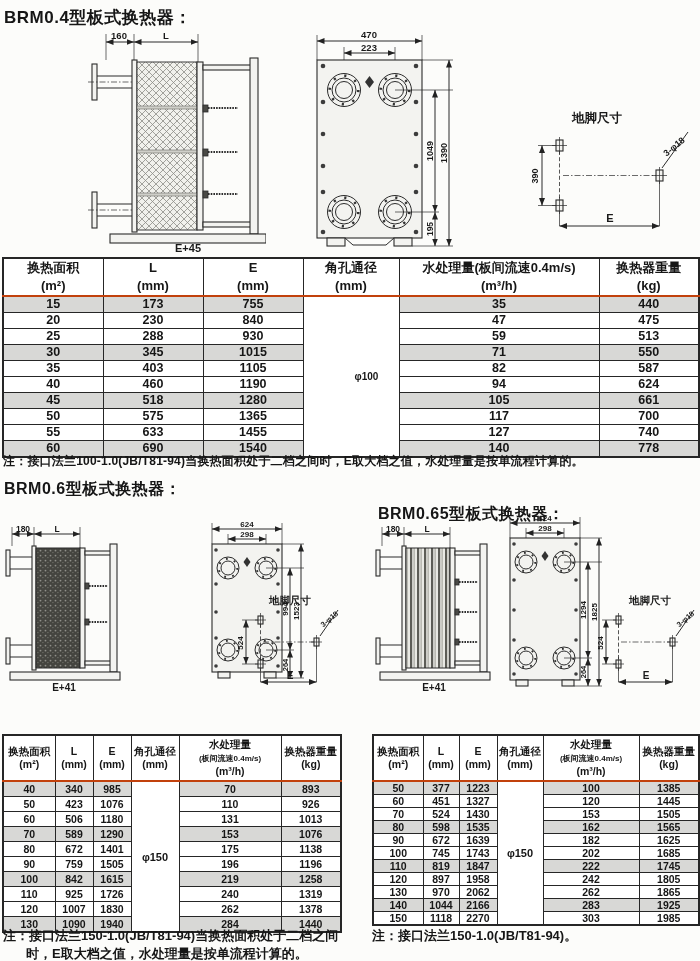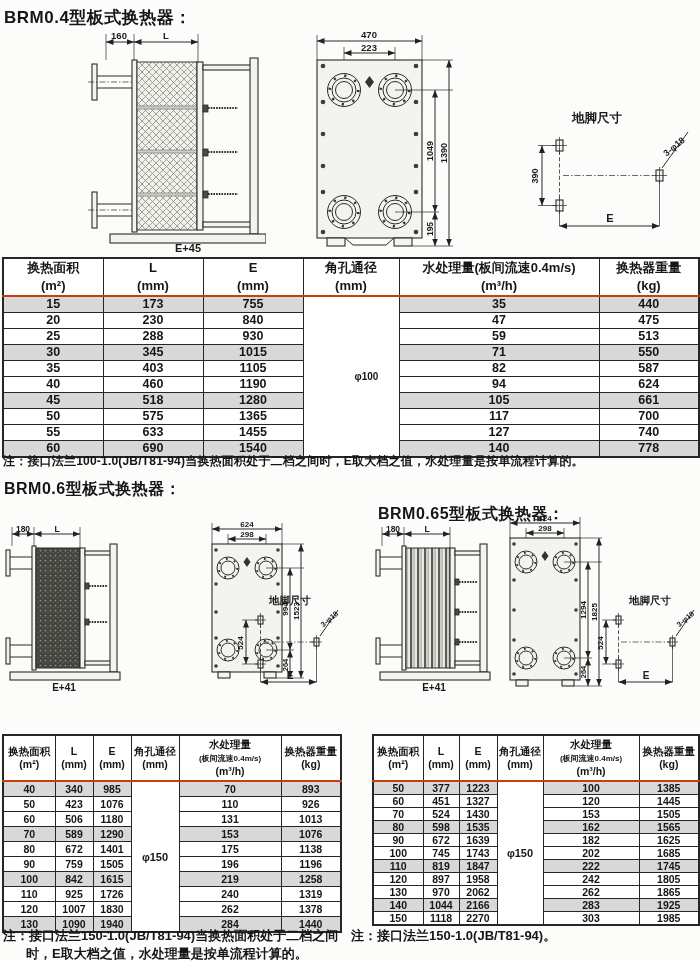--- a/index.html
+++ b/index.html
@@ -718,13 +718,13 @@
         <td>150</td>
         <td>1118</td>
         <td>2270</td>
         <td>303</td>
         <td>1985</td>
       </tr>
     </tbody>
   </table>
 
 <div class="abs note note-sm hang" style="left:3px; top:927px; width:344px;">注：接口法兰150-1.0(JB/T81-94)当换热面积处于二档之间时，E取大档之值，水处理量是按单流程计算的。</div>
-<div class="abs note note-sm" style="left:351px; top:927px; width:326px;">注：接口法兰150-1.0(JB/T81-94)。</div>
+<div class="abs note note-sm" style="left:372px; top:927px; width:326px;">注：接口法兰150-1.0(JB/T81-94)。</div>
 
 </body></html>

